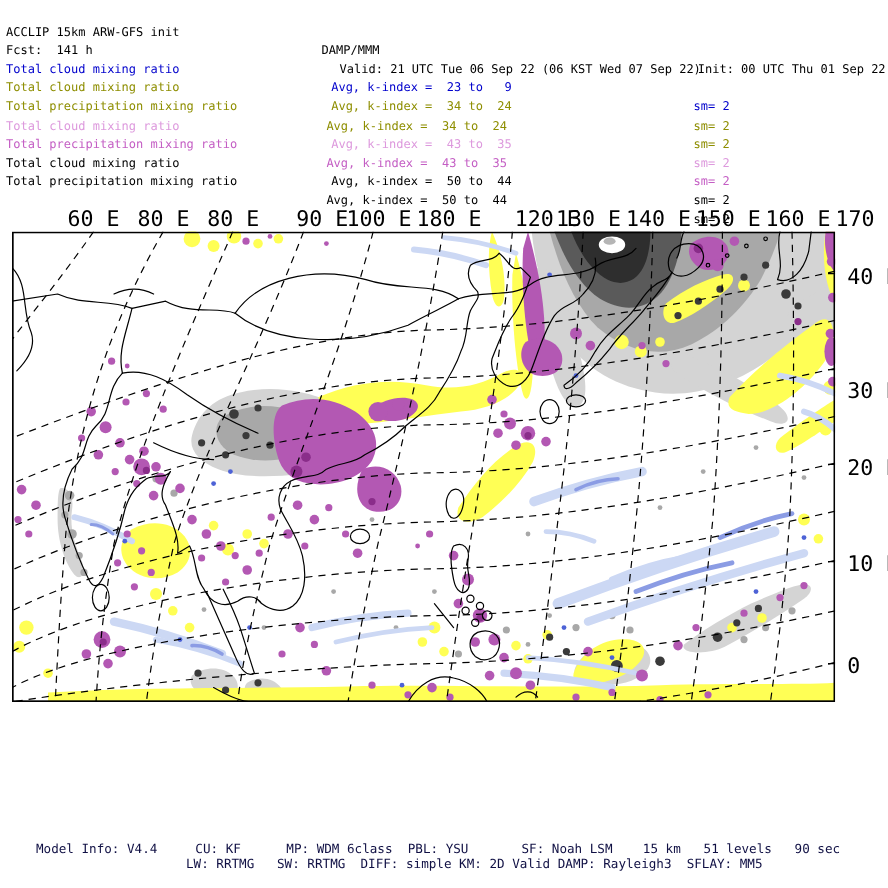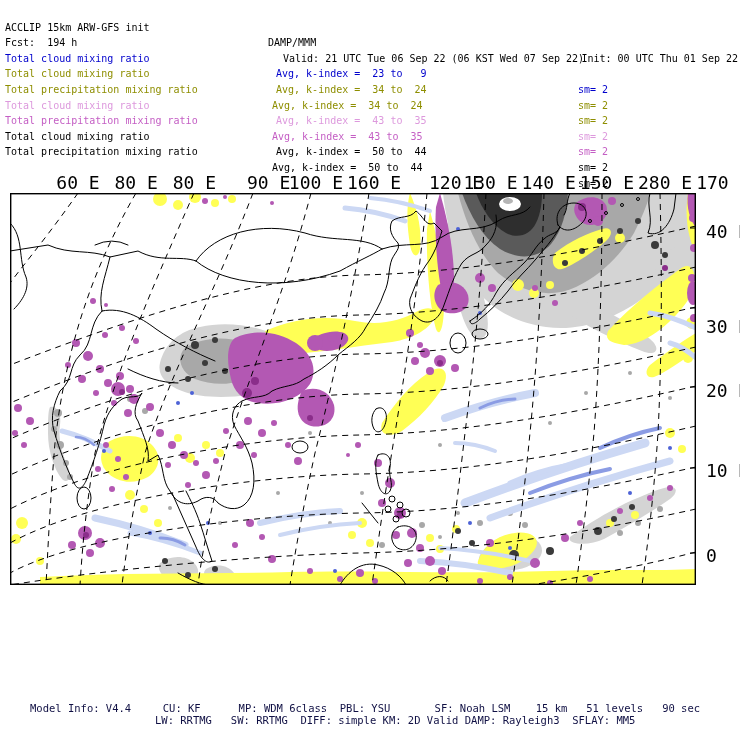--- a/index.html
+++ b/index.html
@@ -23,21 +23,21 @@
 </head>
 <body>
 
 <div>
   <div class="abs hdr hrow" style="top: 4px; left: 0px; width: 740px; color: rgb(0, 0, 0);">
     <span class="abs" style="left:5px">ACCLIP 15km ARW-GFS init</span>
     <span class="abs" style="left:268px">DAMP/MMM</span>
     <span class="abs" style="left:500px;width:238px;text-align:right">Init: 00 UTC Thu 01 Sep 22</span>
   </div>
   <div class="abs hdr hrow" style="top: 19.6px; left: 0px; width: 740px; color: rgb(0, 0, 0);">
-    <span class="abs" style="left:5px">Fcst:  194 h</span>
+    <span class="abs" style="left:5px">Fcst:  141 h</span>
     <span class="abs" style="left:283px">Valid: 21 UTC Tue 06 Sep 22 (06 KST Wed 07 Sep 22)</span>
   </div>
   <div class="abs hdr hrow" style="top: 35.2px; left: 0px; width: 740px; color: rgb(0, 0, 204);">
     <span class="abs" style="left:5px">Total cloud mixing ratio</span>
     <span class="abs" style="left:276px">Avg, k-index =  23 to   9</span>
     <span class="abs" style="left:578px">sm= 2</span>
   </div>
   <div class="abs hdr hrow" style="top: 50.8px; left: 0px; width: 740px; color: rgb(142, 142, 0);">
     <span class="abs" style="left:5px">Total cloud mixing ratio</span>
     <span class="abs" style="left:276px">Avg, k-index =  34 to  24</span>
@@ -69,26 +69,26 @@
     <span class="abs" style="left:578px">sm= 2</span>
   </div>
 </div>
 
 <div id="lonlabels">
     <div class="abs axlbl lon" style="left: 56px; top: 172px;">60 E</div>
     <div class="abs axlbl lon" style="left: 114.2px; top: 172px;">80 E</div>
     <div class="abs axlbl lon" style="left: 172.4px; top: 172px;">80 E</div>
     <div class="abs axlbl lon" style="left: 230.6px; top: 172px; margin-left: 16px;">90 E</div>
     <div class="abs axlbl lon" style="left: 288.8px; top: 172px;">100 E</div>
-    <div class="abs axlbl lon" style="left: 347px; top: 172px;">160 E</div>
+    <div class="abs axlbl lon" style="left: 347px; top: 172px;">180 E</div>
     <div class="abs axlbl lon" style="left: 429px; top: 172px;">120 E</div>
     <div class="abs axlbl lon" style="left: 463.4px; top: 172px; text-align: right;">130 E</div>
     <div class="abs axlbl lon" style="left: 521.6px; top: 172px;">140 E</div>
     <div class="abs axlbl lon" style="left: 579.8px; top: 172px;">150 E</div>
-    <div class="abs axlbl lon" style="left: 638px; top: 172px;">280 E</div>
+    <div class="abs axlbl lon" style="left: 638px; top: 172px;">160 E</div>
     <div class="abs axlbl lon" style="left: 696.2px; top: 172px;">170 E</div>
   </div>
 
 <div id="latlabels">
     <div class="abs axlbl" style="left: 706px; top: 221px;">40 N</div>
     <div class="abs axlbl" style="left: 706px; top: 316px;">30 N</div>
     <div class="abs axlbl" style="left: 706px; top: 380px;">20 N</div>
     <div class="abs axlbl" style="left: 706px; top: 460px;">10 N</div>
     <div class="abs axlbl" style="left: 706px; top: 545px;">0</div>
   </div>

